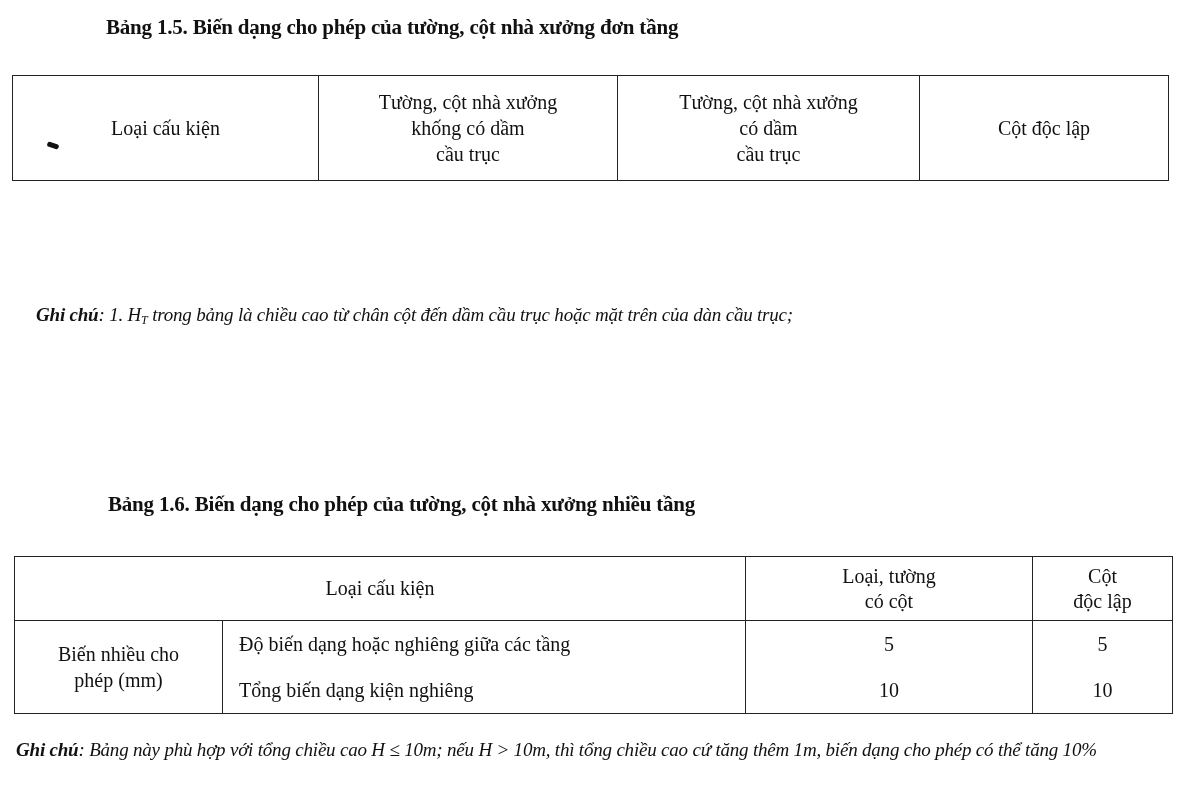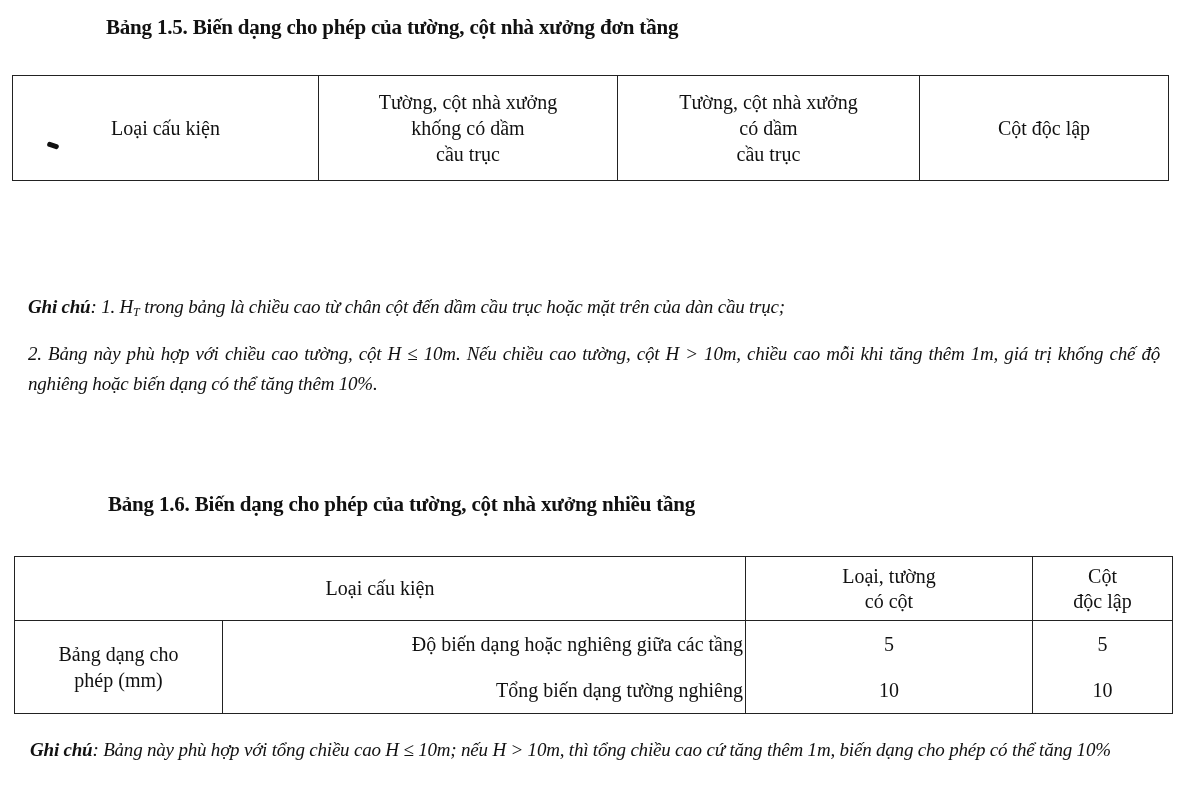--- a/index.html
+++ b/index.html
@@ -32,62 +32,62 @@
       position: absolute;
       border-collapse: collapse;
       table-layout: fixed;
       font-size: 20px;
       line-height: 1.3;
     }
     table.doc-table td {
       border: 1.6px solid #222222;
       text-align: center;
       vertical-align: middle;
-      padding: 0 2px;
+      padding: 0 14px;
     }
     #table-15 {
       left: 12px;
       top: 75px;
       width: 1156px;
     }
     #table-15 .hdr td { height: 104px; }
     #table-15 .row td { height: 96px; }
 
     #table-16 {
       left: 14px;
       top: 556px;
       width: 1158px;
     }
     #table-16 .hdr td { height: 63px; line-height: 1.25; }
     #table-16 .r1 td { height: 46px; }
     #table-16 .r2 td { height: 46px; }
-    #table-16 td.left-text { text-align: right; padding-left: 16px; }
+    #table-16 td.left-text { text-align: left; padding-left: 16px; }
     #table-16 .body-row td.nob-b { border-bottom: none; }
     #table-16 .body-row td.nob-t { border-top: none; }
 
     .i { font-style: italic; }
     .sub { font-size: 12px; vertical-align: -3px; font-style: italic; }
 
     .note {
       position: absolute;
       font-style: italic;
       font-size: 19px;
       line-height: 30px;
       text-align: justify;
       letter-spacing: -0.2px;
     }
     .note .lbl { font-weight: bold; }
     #note-15 {
       left: 28px;
       top: 292px;
       width: 1132px;
     }
-    #note-15 p { margin: 0; text-align: justify; }
+    #note-15 p { margin: 8px; text-align: justify; }
     #note-16 {
-      left: 30px;
+      left: 16px;
       top: 735px;
       width: 1130px;
       line-height: 29px;
     }
     .mark {
       position: absolute;
       left: 47px;
       top: 143px;
       width: 12px;
       height: 5px;
@@ -126,21 +126,20 @@
     <td>
       <span>Cột độc lập</span>
     </td>
   </tr>
 </tbody>
   </table>
 <div class="mark"></div>
 
 <div id="note-15" class="note">
   <p><span class="lbl">Ghi chú</span><span>: 1. </span><span>H</span><span class="sub">T</span><span> trong bảng là chiều cao từ chân cột đến dầm cầu trục hoặc mặt trên của dàn cầu trục;</span></p>
-  <p style="margin-top:12px">2. Bảng này phù hợp với chiều cao tường, cột H ≤ 10m. Nếu chiều cao tường, cột H &gt; 10m, chiều cao mỗi khi tăng thêm 1m, giá trị khống chế độ nghiêng hoặc biến dạng có thể tăng thêm 10%.</p>
 </div>
 
 <div id="title-16" class="title">Bảng 1.6.  Biến dạng cho phép của tường, cột nhà xưởng nhiều tầng</div>
 
 <table id="table-16" class="doc-table">
   <colgroup>
     <col style="width:208px">
     <col style="width:523px">
     <col style="width:287px">
     <col style="width:140px">
@@ -154,28 +153,28 @@
       <div>Loại, tường</div>
       <div>có cột</div>
     </td>
     <td>
       <div>Cột</div>
       <div>độc lập</div>
     </td>
   </tr>
   <tr class="r1 body-row">
     <td rowspan="2">
-      <div>Bảng dạng cho</div>
+      <div>Biến nhiều cho</div>
       <div>phép  (mm)</div>
     </td>
     <td class="left-text nob-b">Độ biến dạng hoặc nghiêng giữa các tầng</td>
     <td class="nob-b">5</td>
     <td class="nob-b">5</td>
   </tr>
   <tr class="r2 body-row">
-    <td class="left-text nob-t">Tổng biến dạng tường nghiêng</td>
+    <td class="left-text nob-t">Tổng biến dạng kiện nghiêng</td>
     <td class="nob-t">10</td>
     <td class="nob-t">10</td>
   </tr>
 </tbody>
   </table>
 
 <div id="note-16" class="note"><span class="lbl">Ghi chú</span><span>: Bảng này phù hợp với tổng chiều cao H ≤ 10m; nếu H &gt; 10m, thì tổng chiều cao cứ tăng thêm 1m, biến dạng cho phép có thể tăng 10%</span></div>
 
 </body></html>

